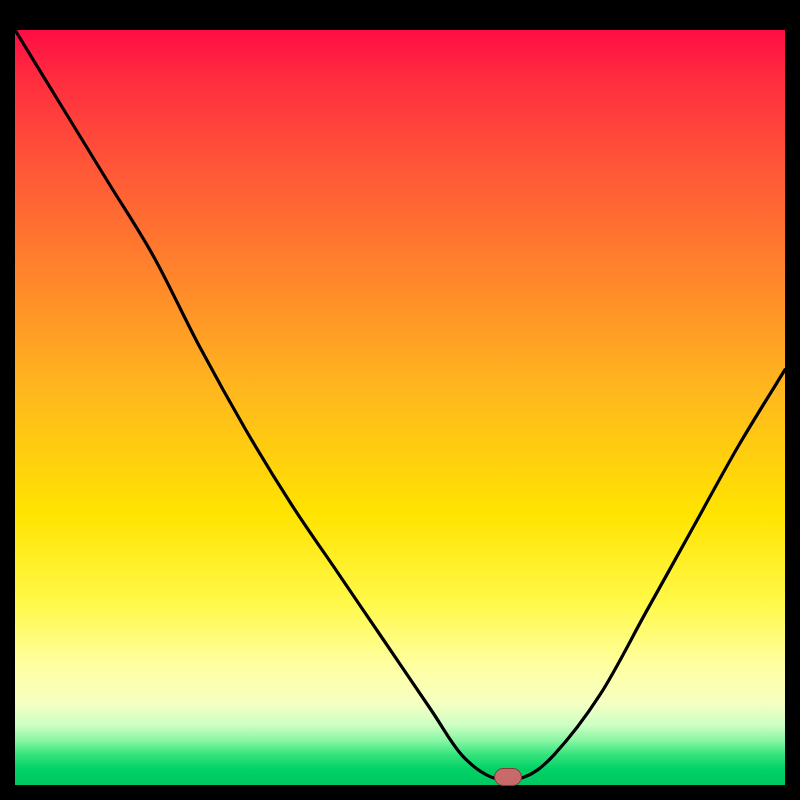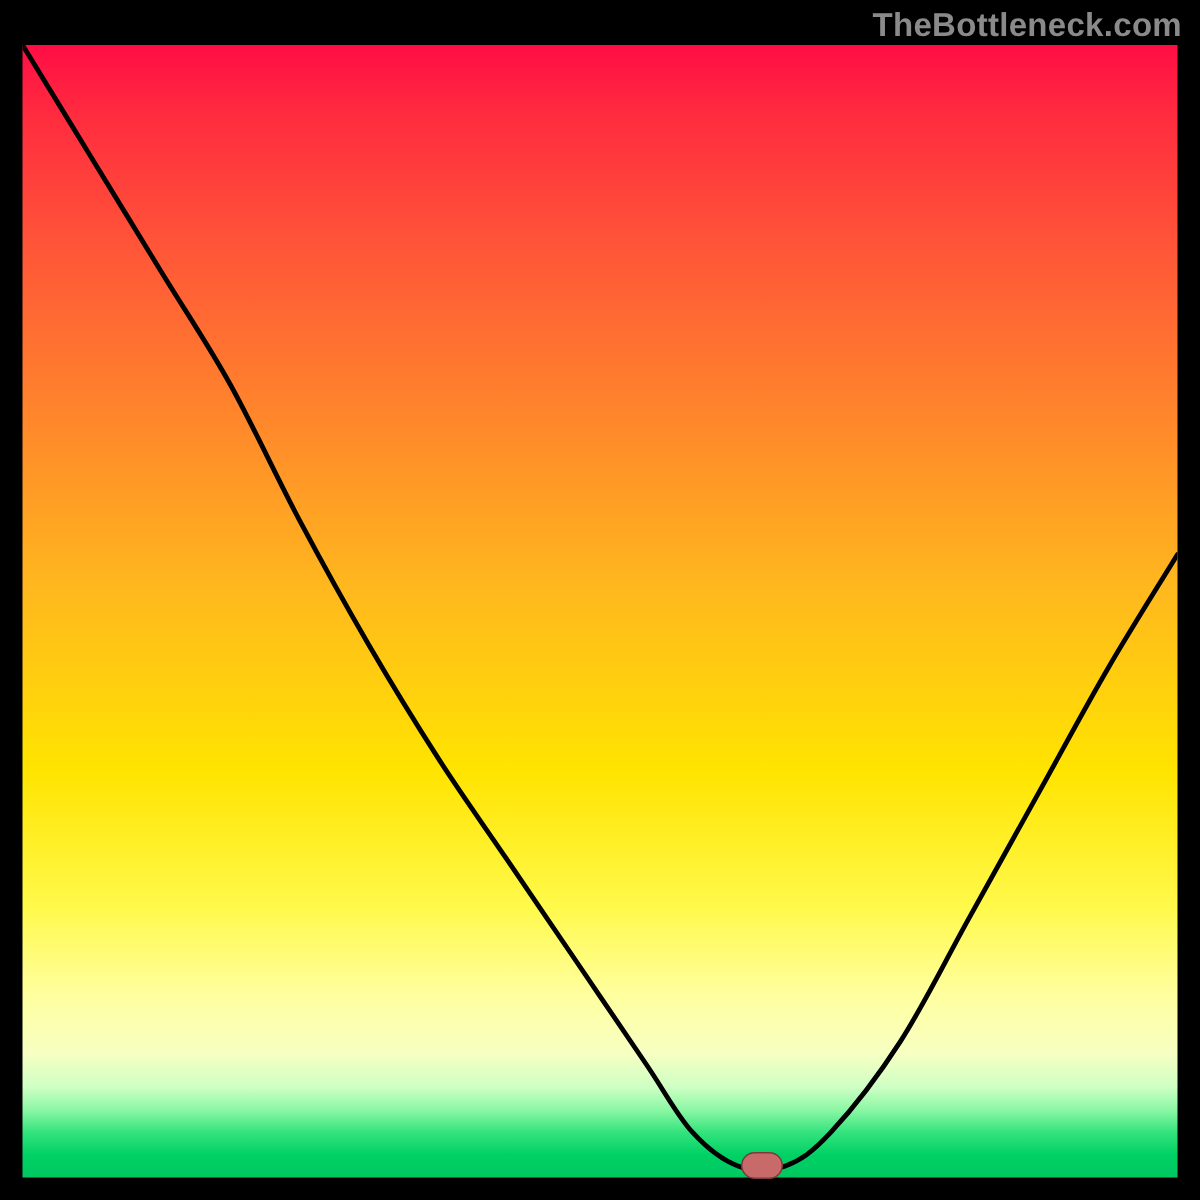--- a/index.html
+++ b/index.html
@@ -66,21 +66,20 @@
     background: #c96a6a;
     border: 1.5px solid #7c3a3a;
     
     transform: translate(-50%, -50%);
   }
 </style>
 </head>
 <body>
 
 <div class="stage">
-  <div class="watermark">TheBottleneck.com</div>
 
   <div class="plot">
     <svg class="curve" viewBox="0 0 770 755" preserveAspectRatio="none">
       <path id="curve-path" d="M 0.0 0.0 C 7.7 12.6, 30.8 50.3, 46.2 75.5 C 61.6 100.7, 77.0 125.8, 92.4 151.0 C 107.8 176.2, 123.2 198.8, 138.6 226.5 C 154.0 254.2, 169.4 288.2, 184.8 317.1 C 200.2 346.0, 215.6 373.7, 231.0 400.2 C 246.4 426.6, 261.8 451.7, 277.2 475.6 C 292.6 499.6, 308.0 520.9, 323.4 543.6 C 338.8 566.2, 354.2 588.9, 369.6 611.5 C 385.0 634.2, 403.0 660.6, 415.8 679.5 C 428.6 698.4, 436.3 713.5, 446.6 724.8 C 456.9 736.1, 467.1 743.7, 477.4 747.5 C 487.7 751.2, 497.9 751.2, 508.2 747.5 C 518.5 743.7, 526.2 738.6, 539.0 724.8 C 551.8 711.0, 569.8 688.3, 585.2 664.4 C 600.6 640.5, 616.0 609.0, 631.4 581.4 C 646.8 553.7, 662.2 526.0, 677.6 498.3 C 693.0 470.6, 708.4 441.7, 723.8 415.3 C 739.2 388.8, 762.3 352.3, 770.0 339.7" fill="none" stroke="#000" stroke-width="3.2" stroke-linecap="round" stroke-linejoin="round"></path>
     </svg>
     <div id="min-marker" class="marker" style="left: 492.8px; top: 747.45px;"></div>
   </div>
 </div>
 
 </body></html>

